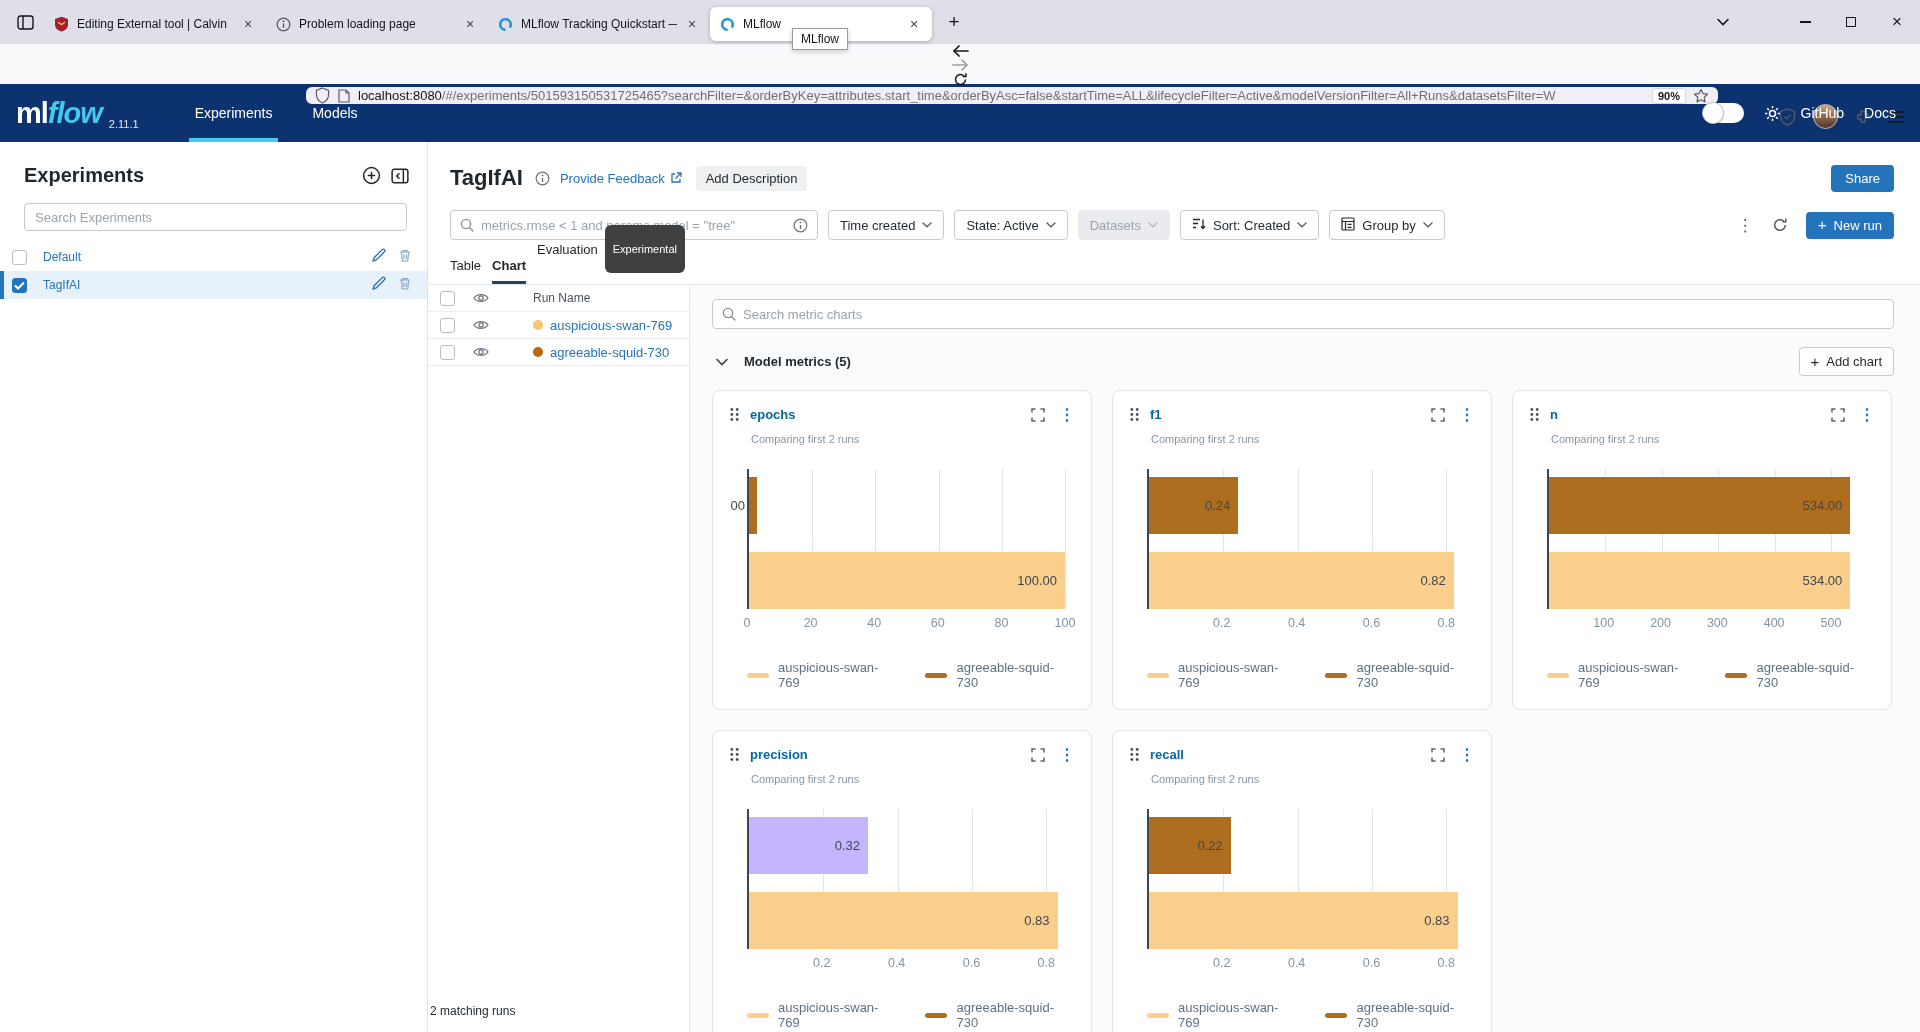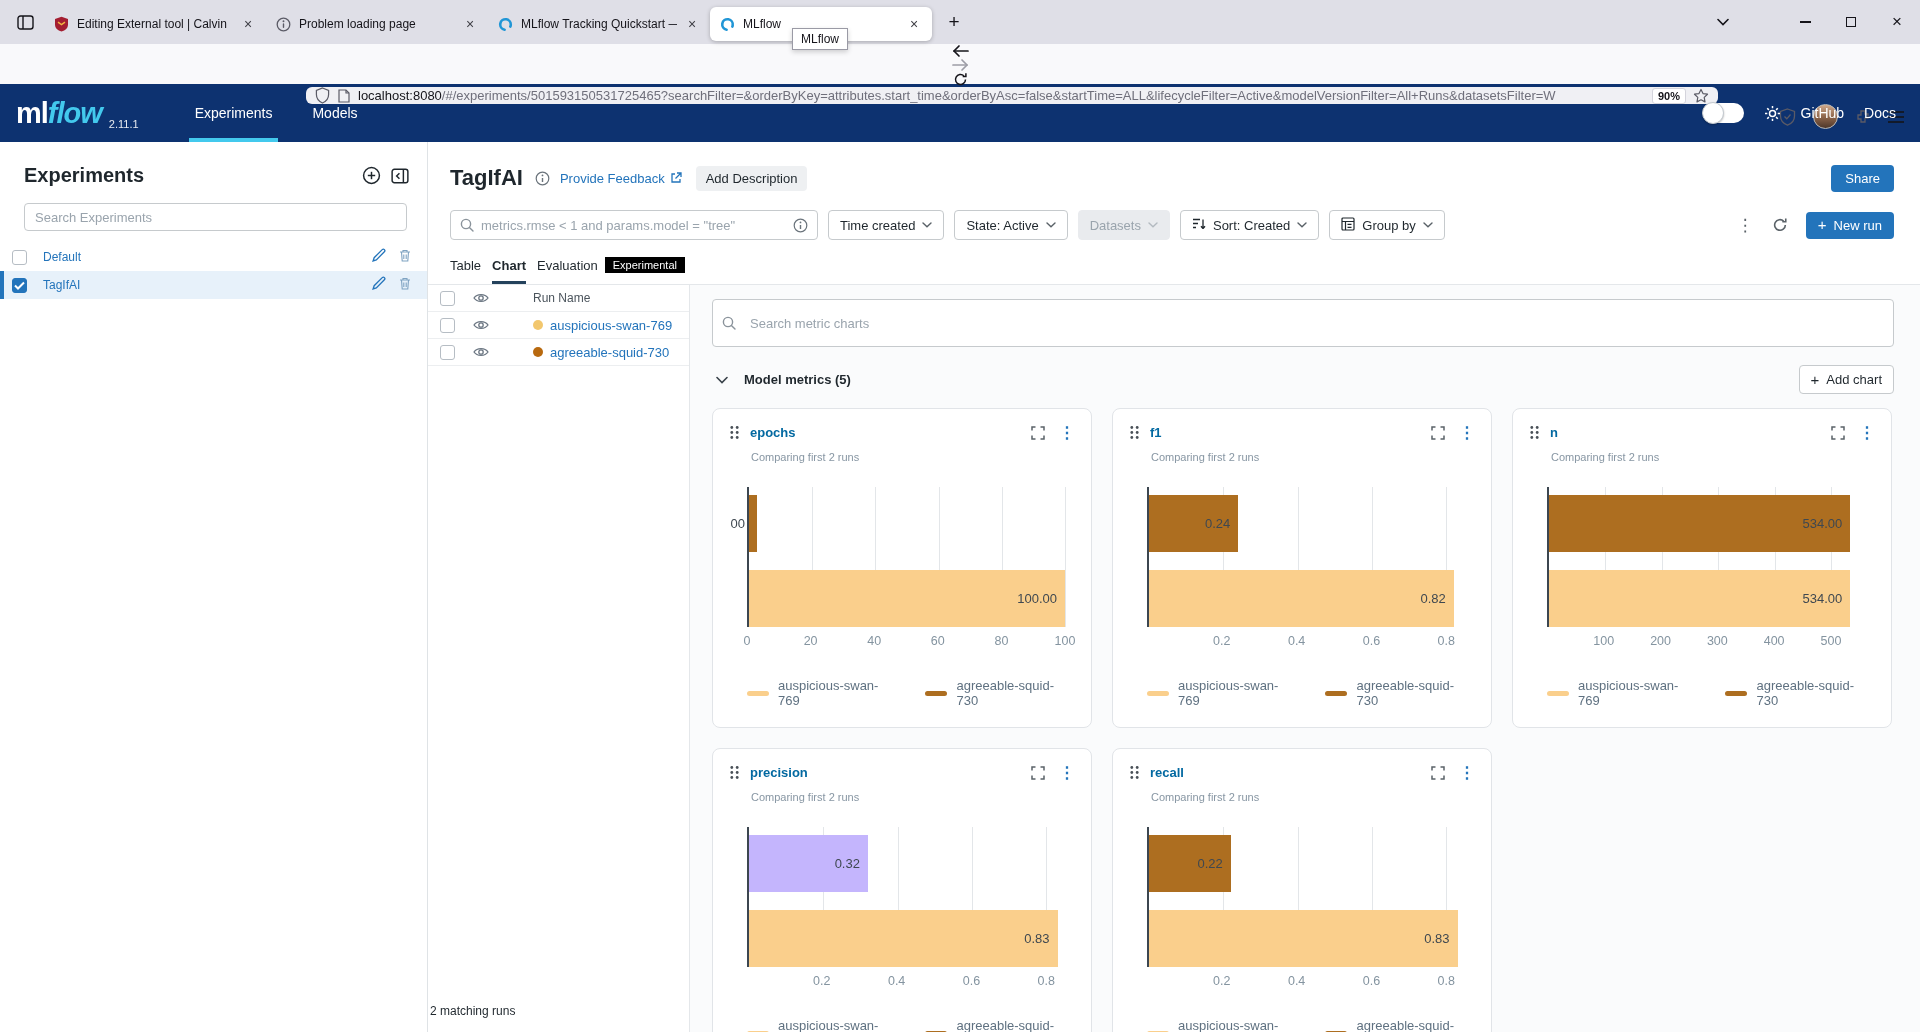--- a/index.html
+++ b/index.html
@@ -85,35 +85,35 @@
   .filter-btn.disabled { background:#e9ebee; border-color:#e9ebee; color:#9aa4ad; }
   .filter-btn.disabled .chev { color:#b3bac0; }
   .fr-actions { margin-left:auto; display:flex; align-items:center; gap:18px; }
   .kebab { color:#5a6268; font-size:17px; letter-spacing:0; }
   .newrun-btn { background:#2374bb; color:#fff; border:none; border-radius:4px; padding:6px 12px; font-size:13px; display:flex; align-items:center; gap:7px; font-family:inherit; }
   .plus-g { font-size:15px; line-height:10px; }
 
   .tabs-row { display:flex; align-items:flex-end; gap:11px; padding:0 22px; margin-top:14px; height:30px; flex:none; }
   .vtab { font-size:13px; color:#1f272d; padding-bottom:8px; border-bottom:3px solid transparent; display:flex; align-items:center; gap:7px; }
   .vtab.active { border-bottom-color:#24425c; font-weight:bold; }
-  .vbadge { background:#000000; color:#fff; font-size:11px; border-radius:0; padding:2px 8px; font-weight:normal; }
+  .vbadge { background:#404040; color:#fff; font-size:11px; border-radius:6px; padding:18px 8px; font-weight:normal; }
 
   .body-row { flex:1; display:flex; border-top:1px solid #e4e7ea; min-height:0; }
   .run-panel { width:262px; flex:none; border-right:1px solid #e4e7ea; display:flex; flex-direction:column; }
   .run-hrow, .run-row { display:flex; align-items:center; height:27px; padding:0 12px; border-bottom:1px solid #eceef0; }
   .run-hrow { color:#4b545c; font-size:12px; }
   .run-row { font-size:13px; }
   .run-cb { margin-right:18px; }
   .eye { margin-right:44px; display:flex; }
   .run-dot { width:10px; height:10px; border-radius:50%; margin-right:7px; flex:none; }
   .run-link { color:#2374bb; white-space:nowrap; overflow:hidden; }
   .run-footer { margin-top:auto; padding:10px 4px 14px 2px; font-size:12px; color:#1f272d; }
 
   .charts-panel { flex:1; background:#fafbfc; padding:14px 26px 0 22px; overflow:hidden; min-width:0; }
-  .metric-search { height:48px; border:1px solid #c6cacd; border-radius:4px; background:#fff; display:flex; align-items:center; padding:0 9px; gap:14px; }
+  .metric-search { height:30px; border:1px solid #c6cacd; border-radius:4px; background:#fff; display:flex; align-items:center; padding:0 9px; gap:7px; }
   .metric-search input { border:none; outline:none; flex:1; font-size:13px; font-family:inherit; color:#3b444c; background:transparent; }
   .metric-search input::placeholder { color:#9aa4ad; }
   .section-row { display:flex; align-items:center; margin-top:18px; }
   .sec-chev { display:flex; color:#39424a; margin-left:4px; }
   .sec-label { font-size:13px; font-weight:bold; color:#1f272d; margin-left:16px; }
   .addchart-btn { margin-left:auto; background:#fff; border:1px solid #c6cacd; border-radius:4px; padding:6px 11px; font-size:13px; color:#1f272d; display:flex; align-items:center; gap:7px; font-family:inherit; }
 
   .cards { margin-top:14px; display:flex; flex-wrap:wrap; gap:20px; }
   .card { width:380px; height:320px; background:#fff; border:1px solid #e1e4e8; border-radius:8px; padding:14px 16px; position:relative; }
   .card-head { display:flex; align-items:center; gap:10px; }

